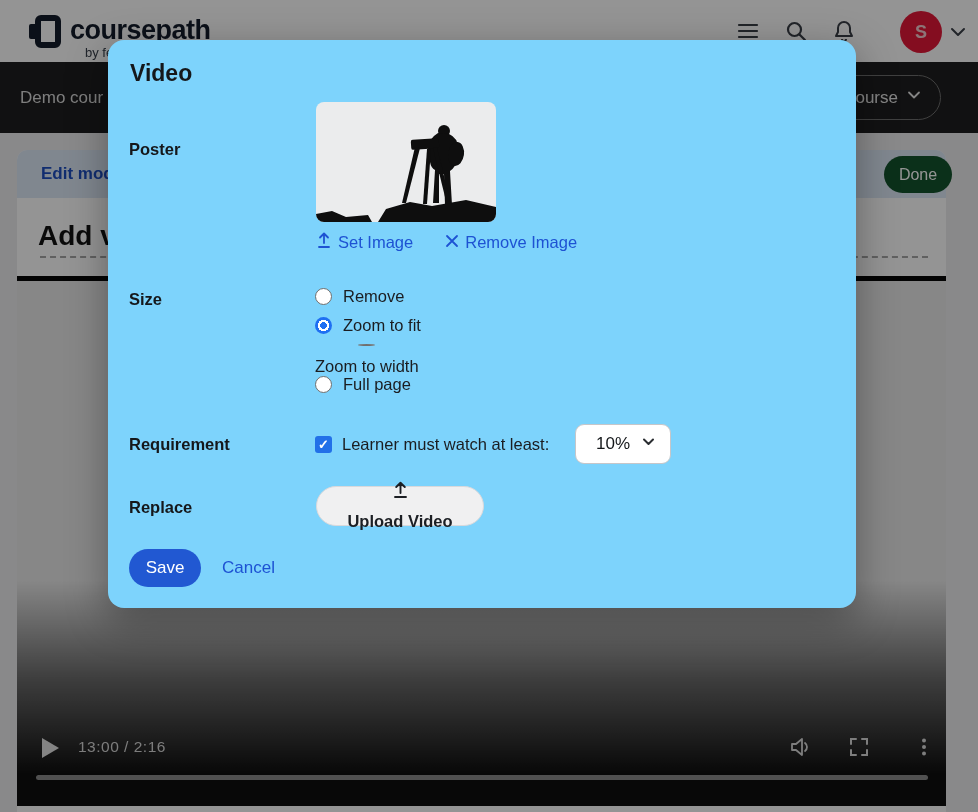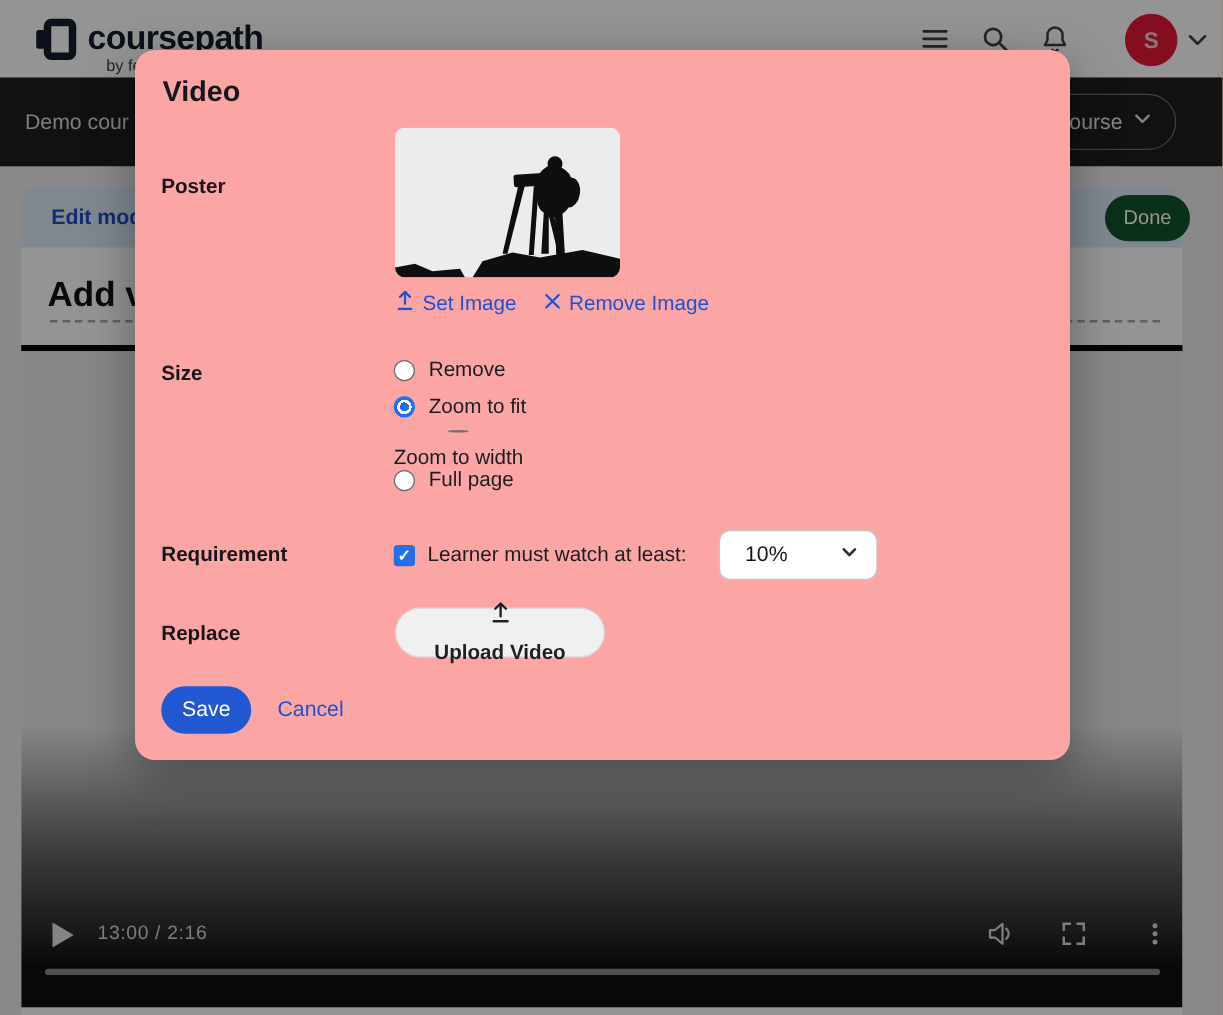--- a/index.html
+++ b/index.html
@@ -40,36 +40,36 @@
   .video-top-border { position:absolute; left:0; top:126px; width:929px; height:5px; background:#070707; }
   .video { position:absolute; left:0; top:131px; width:929px; height:525px; background:#e9e9e9; overflow:hidden; }
   .video-shade { position:absolute; inset:0;
     background:linear-gradient(180deg, rgba(0,0,0,0) 57%, rgba(0,0,0,0.55) 76%, rgba(0,0,0,0.94) 94%); }
   .play-btn { position:absolute; left:23px; top:456px; width:20px; height:22px; }
   .time { position:absolute; left:61px; top:457px; font-size:15.5px; color:#d6d6d6; letter-spacing:0.5px; }
   .vicon { position:absolute; top:455px; width:22px; height:22px; }
   .progress { position:absolute; left:19px; top:494px; width:892px; height:5px; border-radius:3px; background:#8a8a8a; }
   
   .backdrop { position:absolute; inset:0; background:rgba(0,0,0,0.42); z-index:50; }
-  .modal { position:absolute; left:108px; top:40px; width:748px; height:568px; background:#fca5a5;
+  .modal { position:absolute; left:108px; top:40px; width:748px; height:568px; background:#7dd3fc;
     border-radius:16px; box-shadow:0 12px 40px rgba(0,0,0,0.35); z-index:100; }
   .m-title { position:absolute; left:22px; top:20px; font-size:23px; font-weight:700; color:#15171a; }
   .m-label { position:absolute; left:21px; font-size:16.5px; font-weight:700; color:#15171a; }
   .poster-img { position:absolute; left:208px; top:62px; width:180px; height:120px; border-radius:8px; overflow:hidden; }
-  .link-row { position:absolute; left:208px; top:192px; display:flex; gap:22px; }
+  .link-row { position:absolute; left:208px; top:192px; display:flex; gap:32px; }
   .blue-link { display:flex; align-items:center; gap:6px; font-size:16.5px; color:#1d52d3; cursor:pointer; }
   .radio-row { position:absolute; left:207px; display:flex; align-items:center; gap:11px; height:20px; }
   .radio { width:17px; height:17px; border-radius:50%; border:1.5px solid #6f6f6f; background:#fff; }
   .radio.checked { border:none;
     background:radial-gradient(circle, #1f6ff2 0 3.6px, #ffffff 3.6px 5.8px, #1f6ff2 5.8px 9px); }
   .opt-label { font-size:16.5px; color:#1b1d21; }
   .req-row { position:absolute; left:207px; top:395px; display:flex; align-items:center; gap:10px; height:18px; }
   .checkbox { width:17px; height:17px; border-radius:3px; background:#2270e8; color:#fff;
     display:flex; align-items:center; justify-content:center; font-size:13px; font-weight:700; line-height:1; }
-  .select { position:absolute; left:467px; top:384px; width:127px; height:40px; border:1px solid #c6c6c9;
+  .select { position:absolute; left:467px; top:384px; width:96px; height:40px; border:1px solid #c6c6c9;
     border-radius:9px; background:#fff; display:flex; align-items:center; justify-content:space-between;
     padding:0 14px 0 20px; font-size:17px; color:#14171a; }
   .upload-btn { position:absolute; left:208px; top:446px; width:168px; height:40px; border-radius:20px;
     background:#f0f0f1; border:1px solid #d9d9dc; display:flex; align-items:center; justify-content:center;
     gap:9px; font-size:16.5px; font-weight:600; color:#1c1f24;flex-direction:column; }
   .save-btn { position:absolute; left:21px; top:509px; width:72px; height:38px; border-radius:19px;
     background:#2158d2; color:#ffffff; font-size:17px; font-weight:500; border:none;
     display:flex; align-items:center; justify-content:center; }
   .cancel-link { position:absolute; left:114px; top:518px; font-size:17px; color:#1d52d3; cursor:pointer; }
 </style>

